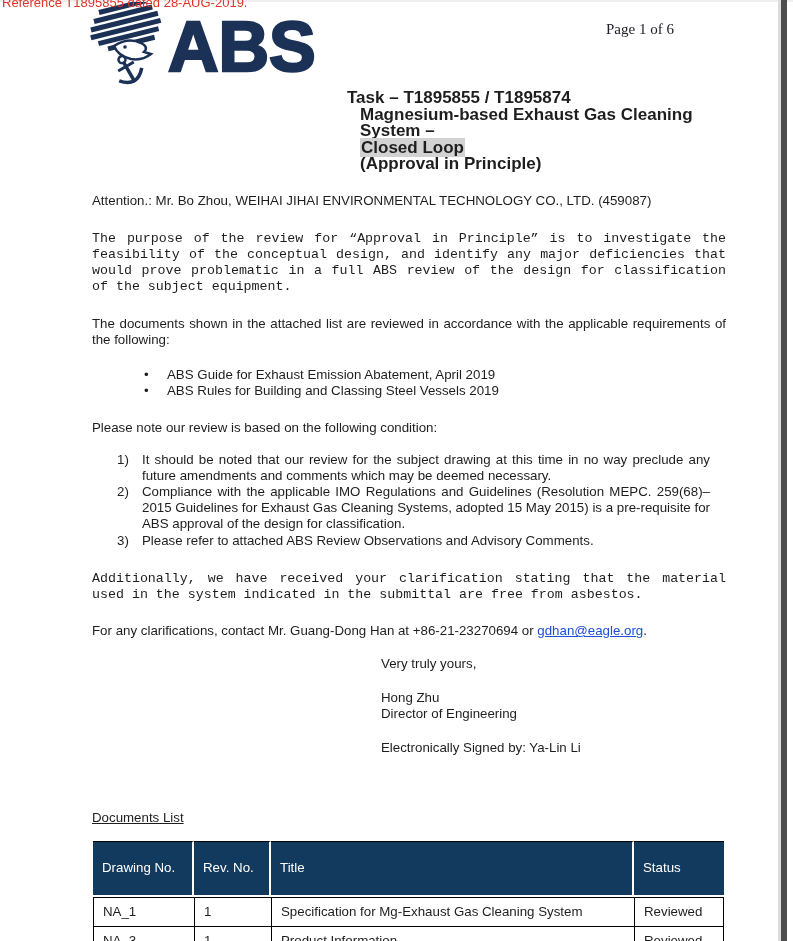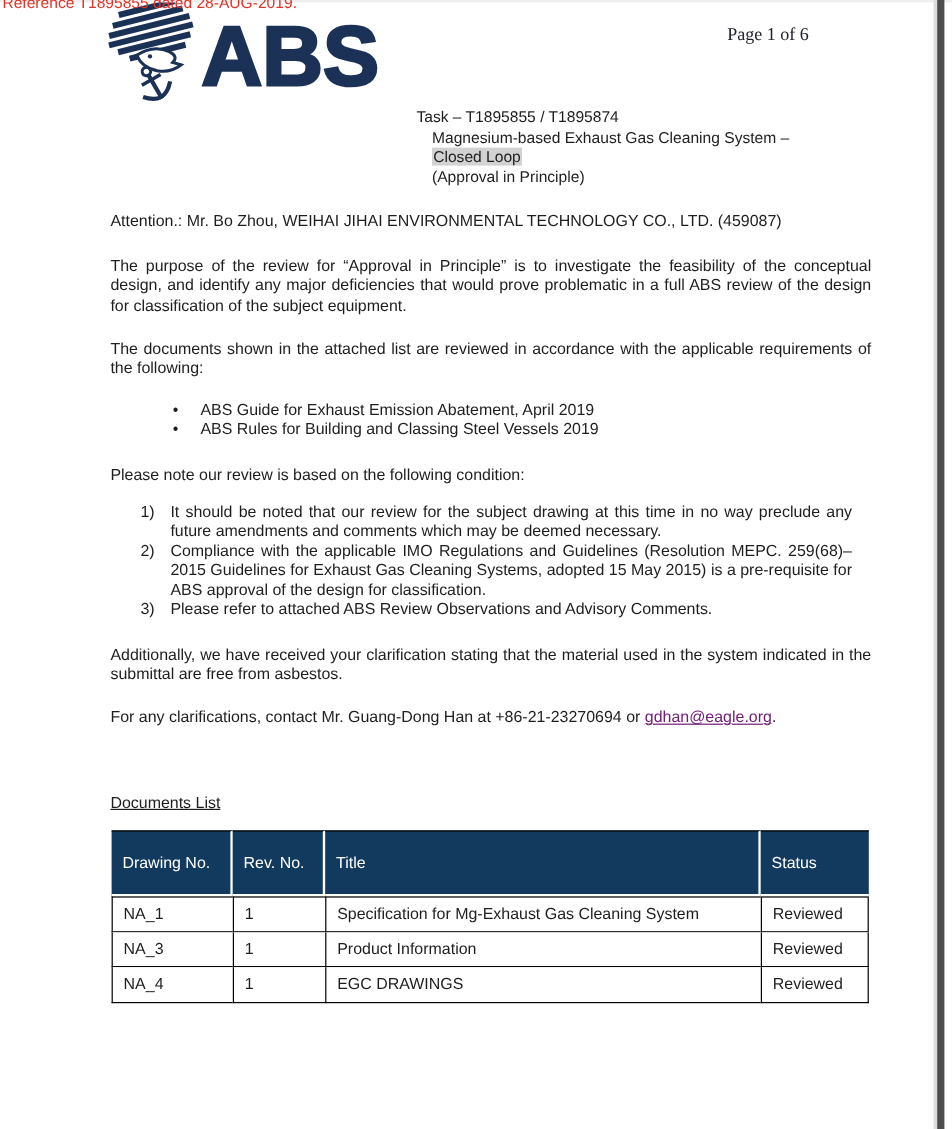--- a/index.html
+++ b/index.html
@@ -26,39 +26,39 @@
   .logo-text {
     font-size: 70px; font-weight: bold; color: #1b3156; letter-spacing: 0px;
     -webkit-text-stroke: 2.5px #1b3156; line-height: 82px; margin-left: 2px;
   }
   .page-num {
     position: absolute; left: 606px; top: 21px;
     font-family: "Liberation Serif", serif; font-size: 15px; color: #20202c;
   }
 
   .title-block { padding-top: 90px; margin-left: 347px; margin-right: 40px;
-    font-weight: normal; font-size: 13px; line-height: 16.5px; }
+    font-weight: bold; font-size: 17px; line-height: 16.5px; }
   .title-indent { padding-left: 13px; }
   .hl { background: #d2d2d2; padding: 0 1px; }
 
   .body-block { margin-left: 92px; margin-right: 61px; }
   .para { text-align: justify; }
   .mt20 { margin-top: 20px; }
   .mt21 { margin-top: 21px; }
-  .mt22 { margin-top: 22px; }
+  .mt22 { margin-top: 22px; font-family: Liberation Mono, monospace; }
 
   ul.bullets { margin: 19px 77px 0 144px; list-style: none; }
   ul.bullets li { position: relative; padding-left: 23px; }
   ul.bullets li::before { content: "\2022"; position: absolute; left: 0; top: 0; }
 
   ol.conds { margin: 15px 77px 0 117px; list-style: none; counter-reset: c; }
   ol.conds li { position: relative; padding-left: 25px; counter-increment: c; text-align: justify; }
   ol.conds li::before { content: counter(c) ")"; position: absolute; left: 0; top: 0; }
 
-  .email-link { color: #701a75; text-decoration: underline; cursor: pointer; }
+  .email-link { color: #1d4ed8; text-decoration: underline; cursor: pointer; }
 
   .sig-block { margin-left: 381px; }
   .sig-closing { margin-top: 17px; }
   .sig-name { margin-top: 17px; }
   .sig-esign { margin-top: 18px; }
 
   .docs-heading { margin: 54px 0 0 92px; text-decoration: underline; }
 
   table.doc-table {
     margin: 15px 0 0 93px; border-collapse: separate; border-spacing: 0;
@@ -140,20 +140,26 @@
 
   <li>Compliance with the applicable IMO Regulations and Guidelines (Resolution MEPC. 259(68)– 2015 Guidelines for Exhaust Gas Cleaning Systems, adopted 15 May 2015) is a pre-requisite for ABS approval of the design for classification.</li>
 
   <li>Please refer to attached ABS Review Observations and Advisory Comments.</li>
 </ol>
 
   <p class="body-block para mt22">Additionally, we have received your clarification stating that the material used in the system indicated in the submittal are free from asbestos.</p>
 
   <p class="body-block mt20"><span>For any clarifications, contact Mr. Guang-Dong Han at +86-21-23270694 or </span><a href="#" class="email-link">gdhan@eagle.org</a><span>.</span></p>
 
+  <div class="sig-block">
+    <p class="sig-closing">Very truly yours,</p>
+    <p class="sig-name">Hong Zhu</p>
+    <p>Director of Engineering</p>
+    <p class="sig-esign">Electronically Signed by: Ya-Lin Li</p>
+  </div>
 
   <p class="docs-heading">Documents List</p>
 
   <table class="doc-table">
     <colgroup>
       <col class="col-drawing">
         <col class="col-rev">
         <col class="col-title">
         <col class="col-status">
     </colgroup>

